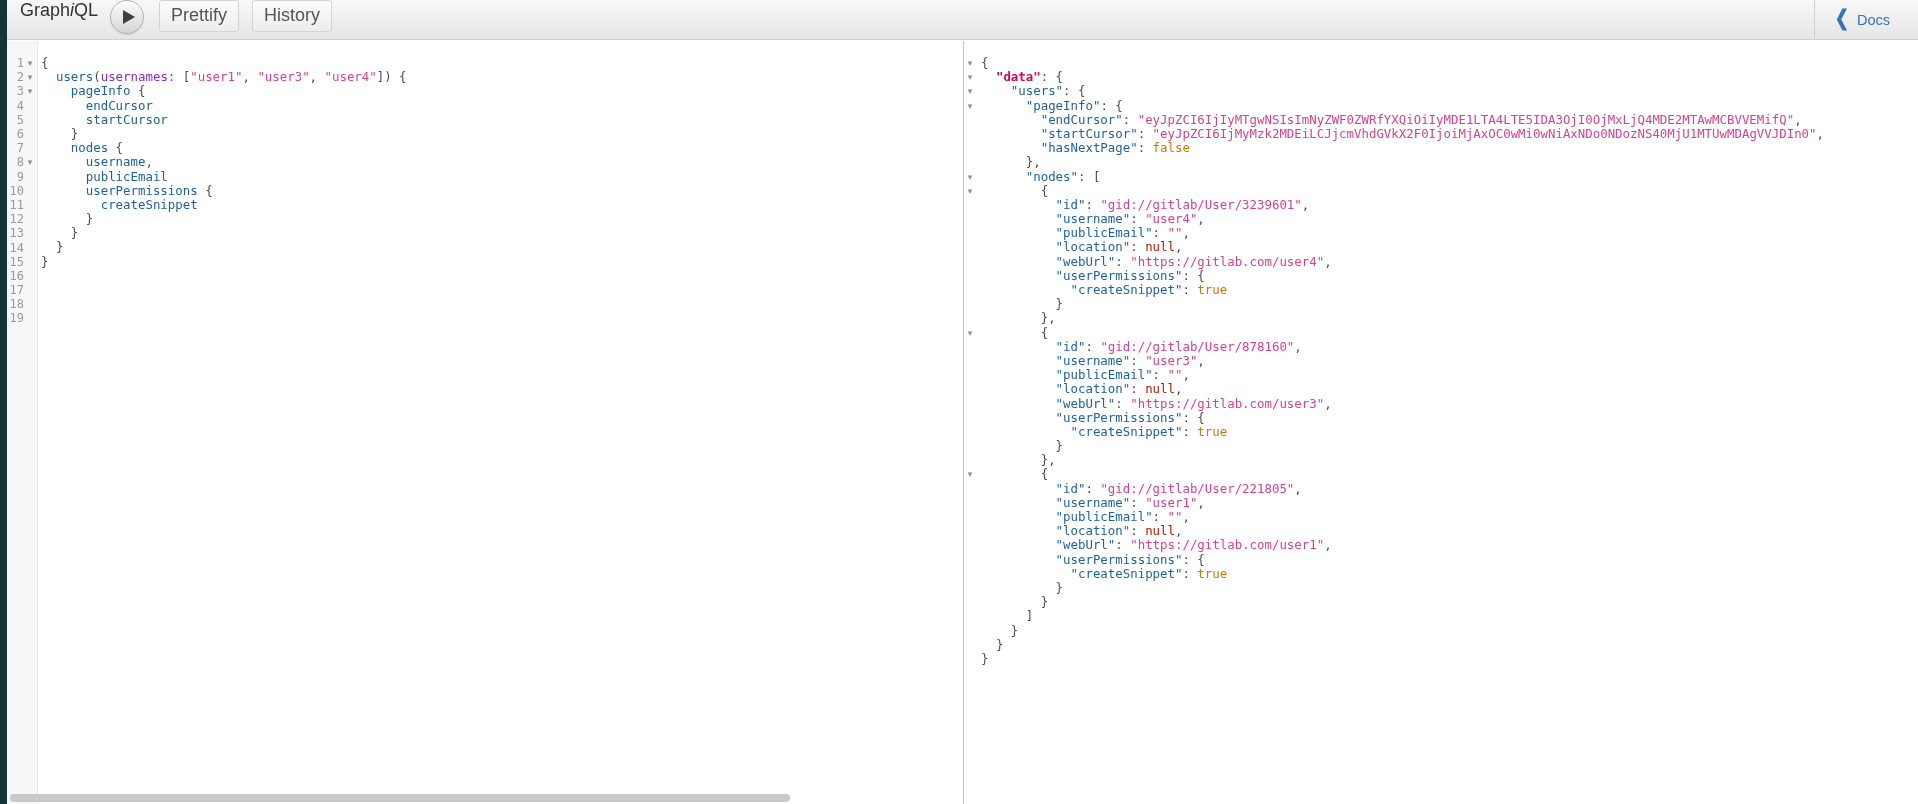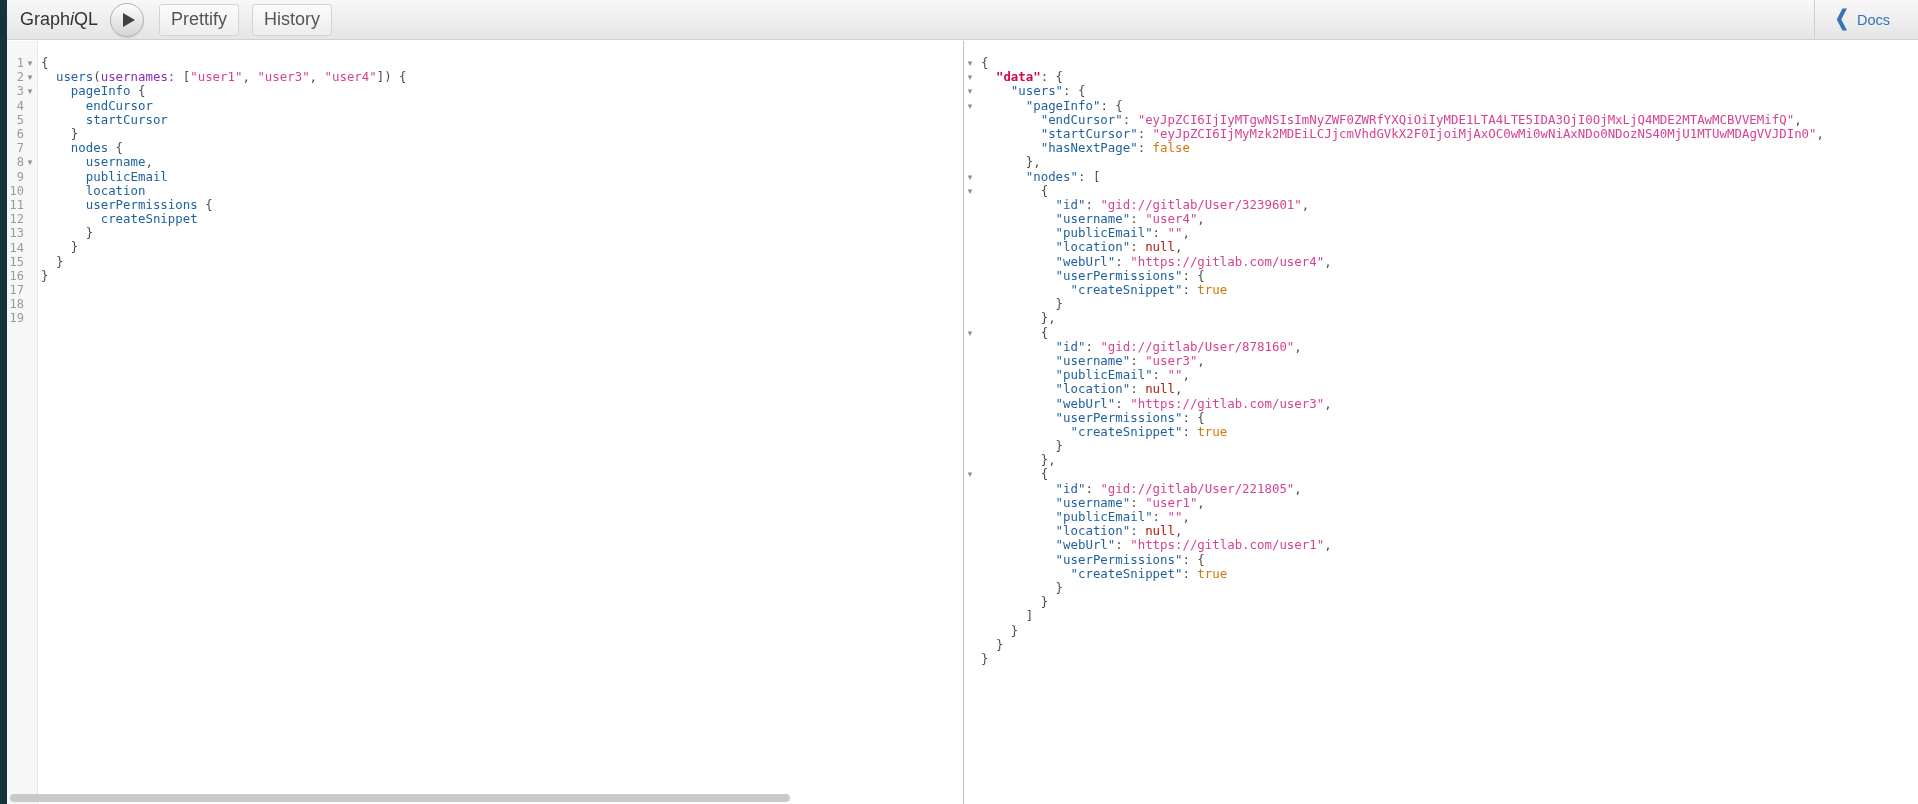--- a/index.html
+++ b/index.html
@@ -11,21 +11,21 @@
     --c-builtin:#D47509;
     --c-def:#D2054E;
     --topbar-h:40px;
   }
   *{box-sizing:border-box;margin:0;padding:0;}
   html,body{width:1918px;height:804px;overflow:hidden;background:#fff;
     font-family:"Liberation Sans",sans-serif;}
   .left-strip{position:absolute;left:0;top:0;width:7px;height:804px;background:#14333a;z-index:5;}
   .topbar{position:absolute;left:7px;right:0;top:0;height:var(--topbar-h);
     background:linear-gradient(#f8f8f8,#e5e5e5);border-bottom:1px solid #d0d0d0;
-    display:flex;align-items:center;z-index:4;}
+    display:flex;align-items:flex-start;z-index:4;}
   .logo{margin-left:13px;font-size:18px;color:#333;font-weight:500;}
   .logo em{font-style:italic;}
   .execute{margin-left:12px;width:34px;height:34px;border-radius:50%;
     border:1px solid #b3b3b3;background:linear-gradient(#fdfdfd,#d5d5d5);
     display:flex;align-items:center;justify-content:center;cursor:pointer;
     box-shadow:0 1px 1px rgba(0,0,0,0.12);}
   .play-icon{width:0;height:0;border-left:12px solid #404040;
     border-top:7px solid transparent;border-bottom:7px solid transparent;margin-left:4px;}
   .toolbar{display:flex;gap:13px;margin-left:15px;}
   .toolbar button{background:linear-gradient(#fcfcfc,#ededed);border:1px solid #d3d3d3;
@@ -161,21 +161,20 @@
     <div class="code" id="query-code">
         <div class="c-row"><span class="tk-p">{</span></div>
         <div class="c-row"><span class="tk-p">  </span><span class="tk-k">users</span><span class="tk-p">(</span><span class="tk-a">usernames:</span><span class="tk-p"> [</span><span class="tk-s">"user1"</span><span class="tk-p">, </span><span class="tk-s">"user3"</span><span class="tk-p">, </span><span class="tk-s">"user4"</span><span class="tk-p">]) {</span></div>
         <div class="c-row"><span class="tk-p">    </span><span class="tk-k">pageInfo</span><span class="tk-p"> {</span></div>
         <div class="c-row"><span class="tk-p">      </span><span class="tk-k">endCursor</span></div>
         <div class="c-row"><span class="tk-p">      </span><span class="tk-k">startCursor</span></div>
         <div class="c-row"><span class="tk-p">    }</span></div>
         <div class="c-row"><span class="tk-p">    </span><span class="tk-k">nodes</span><span class="tk-p"> {</span></div>
         <div class="c-row"><span class="tk-p">      </span><span class="tk-k">username</span><span class="tk-p">,</span></div>
         <div class="c-row"><span class="tk-p">      </span><span class="tk-k">publicEmail</span></div>
-        <div class="c-row"><span class="tk-p">      </span><span class="tk-k">location</span></div>
         <div class="c-row"><span class="tk-p">      </span><span class="tk-k">userPermissions</span><span class="tk-p"> {</span></div>
         <div class="c-row"><span class="tk-p">        </span><span class="tk-k">createSnippet</span></div>
         <div class="c-row"><span class="tk-p">      }</span></div>
         <div class="c-row"><span class="tk-p">    }</span></div>
         <div class="c-row"><span class="tk-p">  }</span></div>
         <div class="c-row"><span class="tk-p">}</span></div>
       </div>
     <div class="hthumb"></div>
   </section>
   <section class="result-pane">

